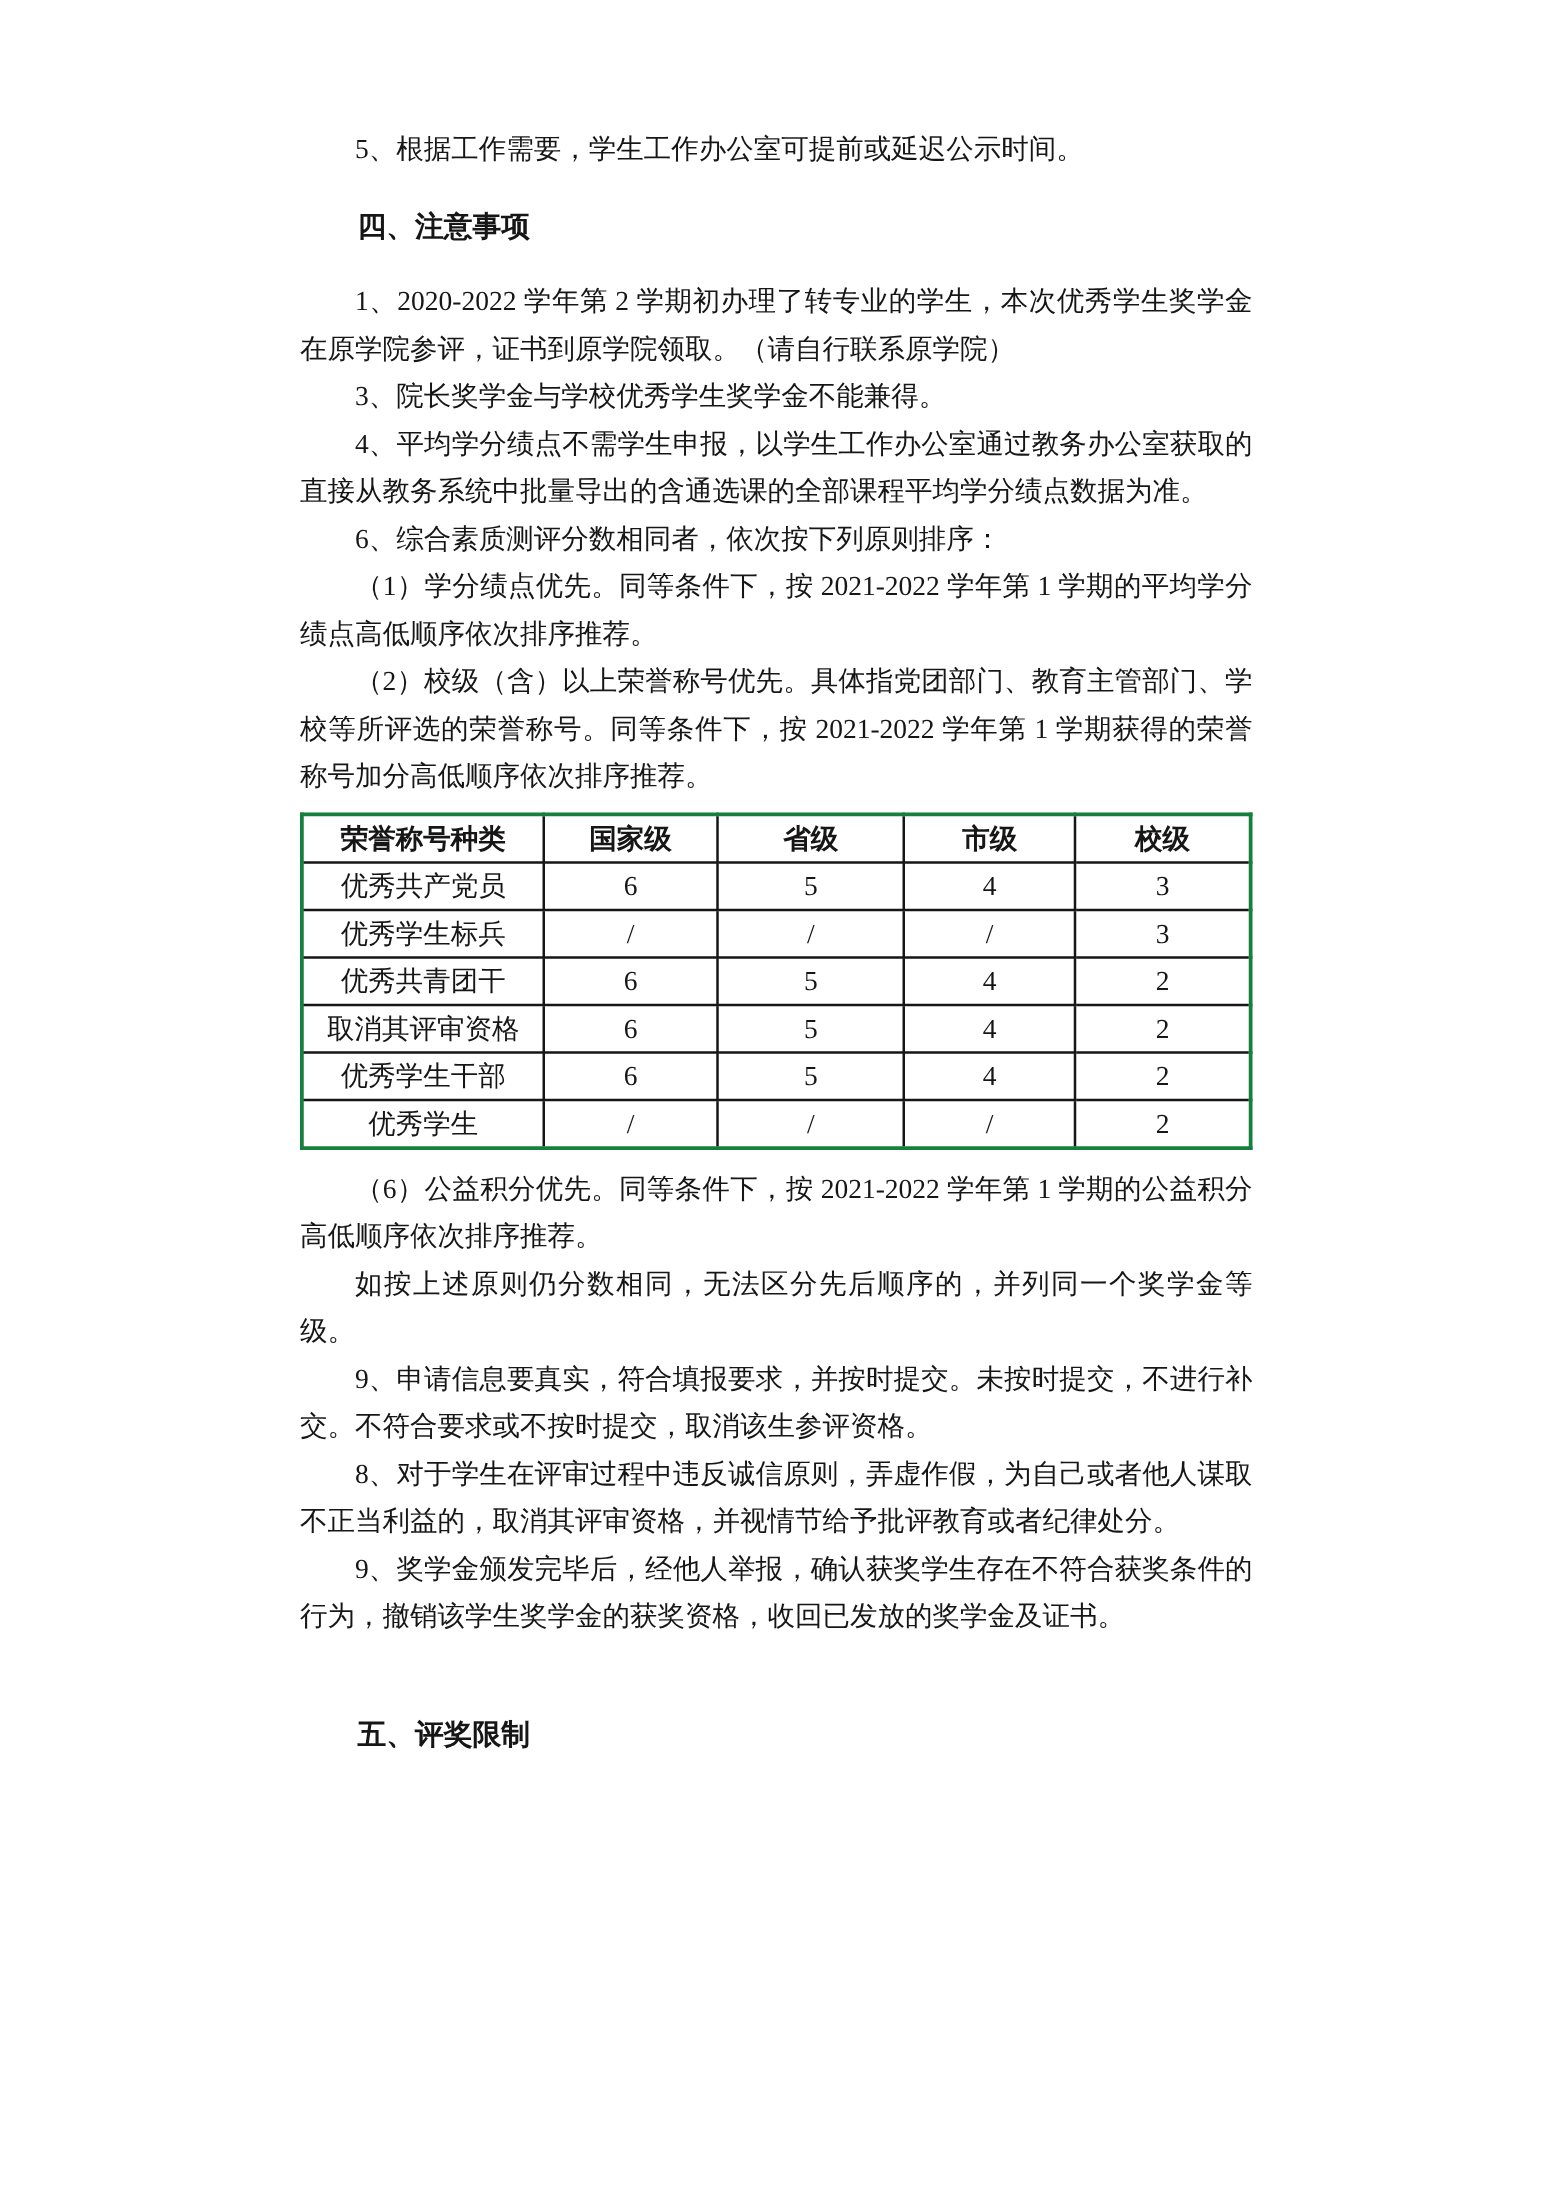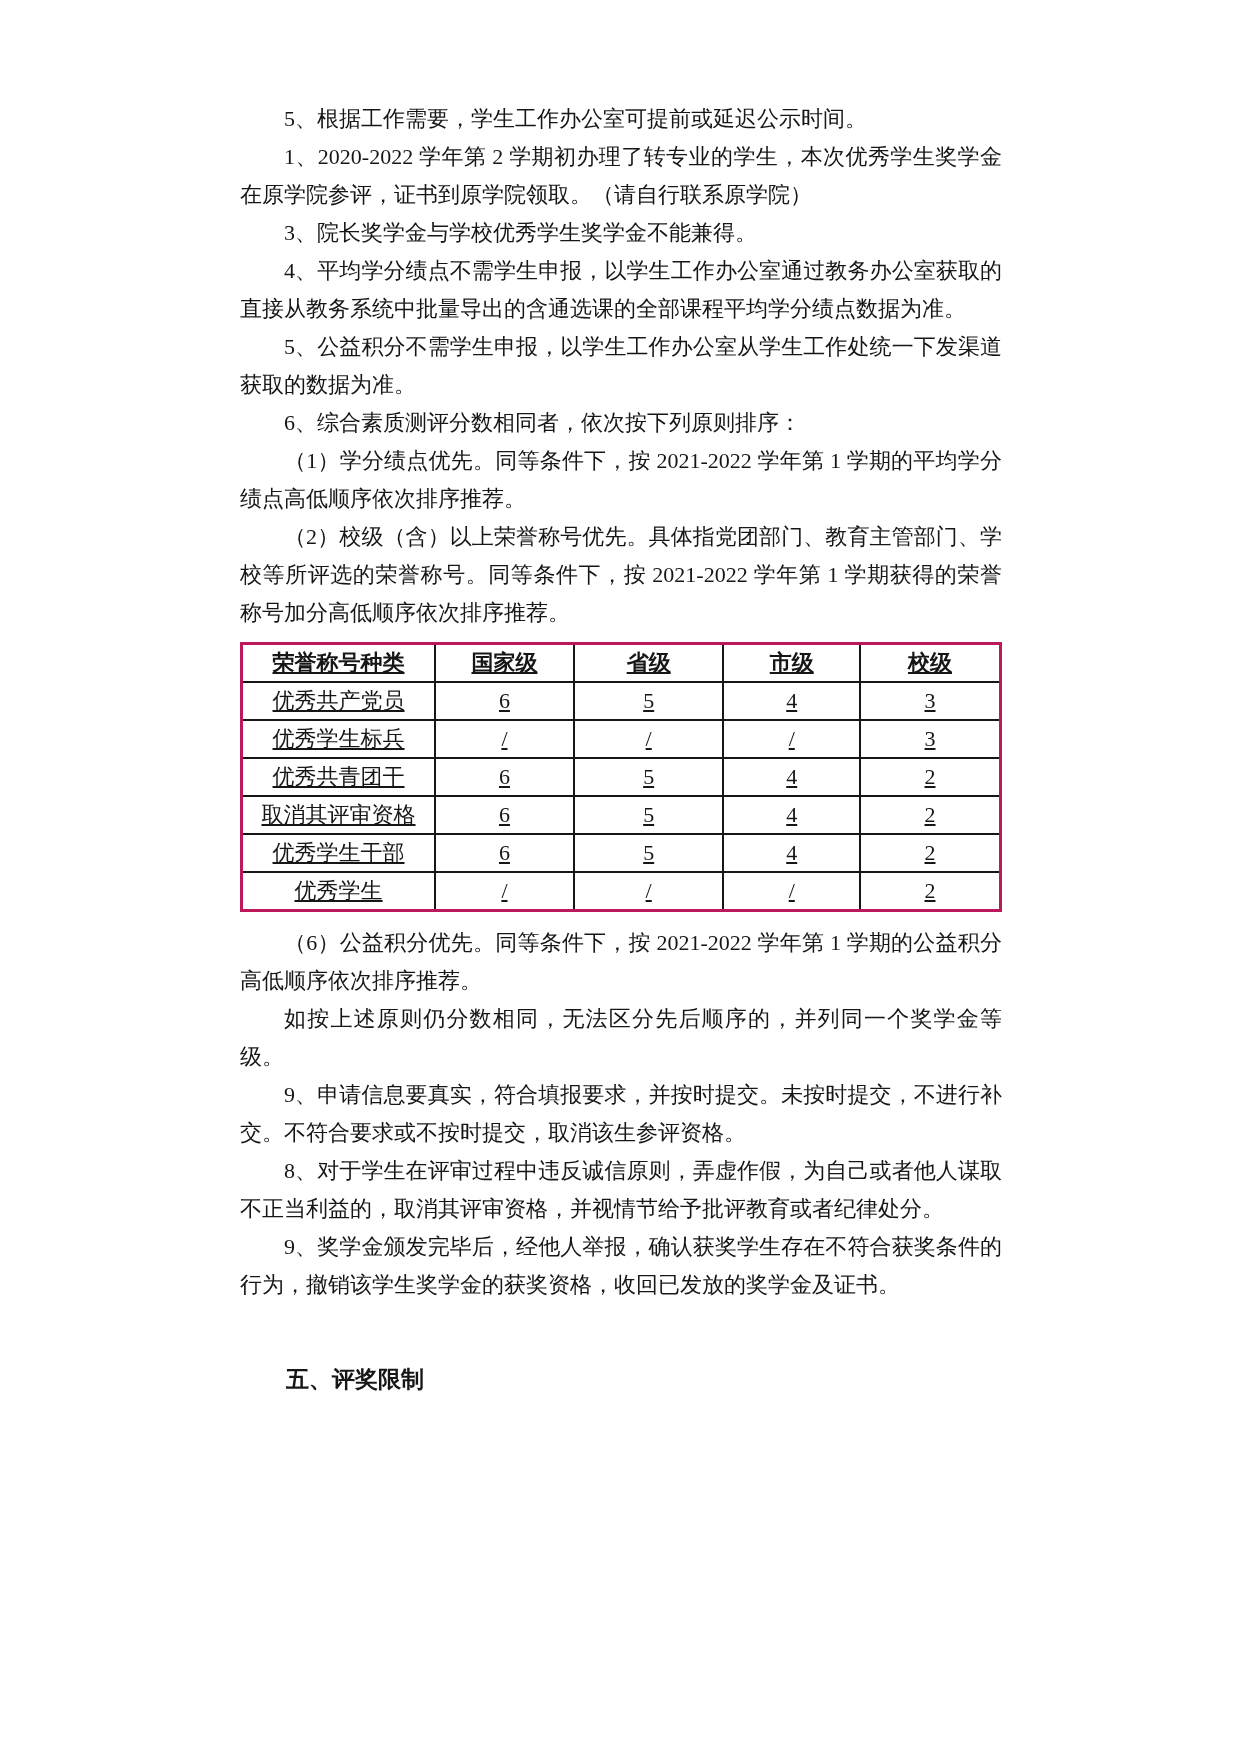--- a/index.html
+++ b/index.html
@@ -36,22 +36,21 @@
   }
   .heading-limits {
     margin-top: 56px;
     margin-bottom: 12px;
   }
   table.honor-table {
     width: 100%;
     border-collapse: collapse;
     table-layout: fixed;
     margin: 10px 0 12px 0;
-    border: 3px solid #be185d;
-    text-decoration: underline;
+    border: 3px solid #15803d;
   }
   table.honor-table col.c1 { width: 25.5%; }
   table.honor-table col.c2 { width: 18.3%; }
   table.honor-table col.c3 { width: 19.7%; }
   table.honor-table col.c4 { width: 18.0%; }
   table.honor-table col.c5 { width: 18.5%; }
   table.honor-table th,
   table.honor-table td {
     border-top: 2px solid #161616;
     border-bottom: 2px solid #161616;
@@ -72,25 +71,25 @@
     font-family: "Liberation Sans", "DejaVu Sans", sans-serif;
   }
 </style>
 </head>
 <body>
 
 <div class="page">
 
   <p class="para">5、根据工作需要，学生工作办公室可提前或延迟公示时间。</p>
 
+  <div class="heading">四、注意事项</div>
 
   <p class="para">1、2020-2022 学年第 2 学期初办理了转专业的学生，本次优秀学生奖学金在原学院参评，证书到原学院领取。（请自行联系原学院）</p>
   <p class="para">3、院长奖学金与学校优秀学生奖学金不能兼得。</p>
   <p class="para">4、平均学分绩点不需学生申报，以学生工作办公室通过教务办公室获取的直接从教务系统中批量导出的含通选课的全部课程平均学分绩点数据为准。</p>
-  <p class="para">5、公益积分不需学生申报，以学生工作办公室从学生工作处统一下发渠道获取的数据为准。</p>
   <p class="para">6、综合素质测评分数相同者，依次按下列原则排序：</p>
   <p class="para">（1）学分绩点优先。同等条件下，按 2021-2022 学年第 1 学期的平均学分绩点高低顺序依次排序推荐。</p>
   <p class="para">（2）校级（含）以上荣誉称号优先。具体指党团部门、教育主管部门、学校等所评选的荣誉称号。同等条件下，按 2021-2022 学年第 1 学期获得的荣誉称号加分高低顺序依次排序推荐。</p>
 
   <table class="honor-table">
     <colgroup>
       <col class="c1">
         <col class="c2">
         <col class="c3">
         <col class="c4">

